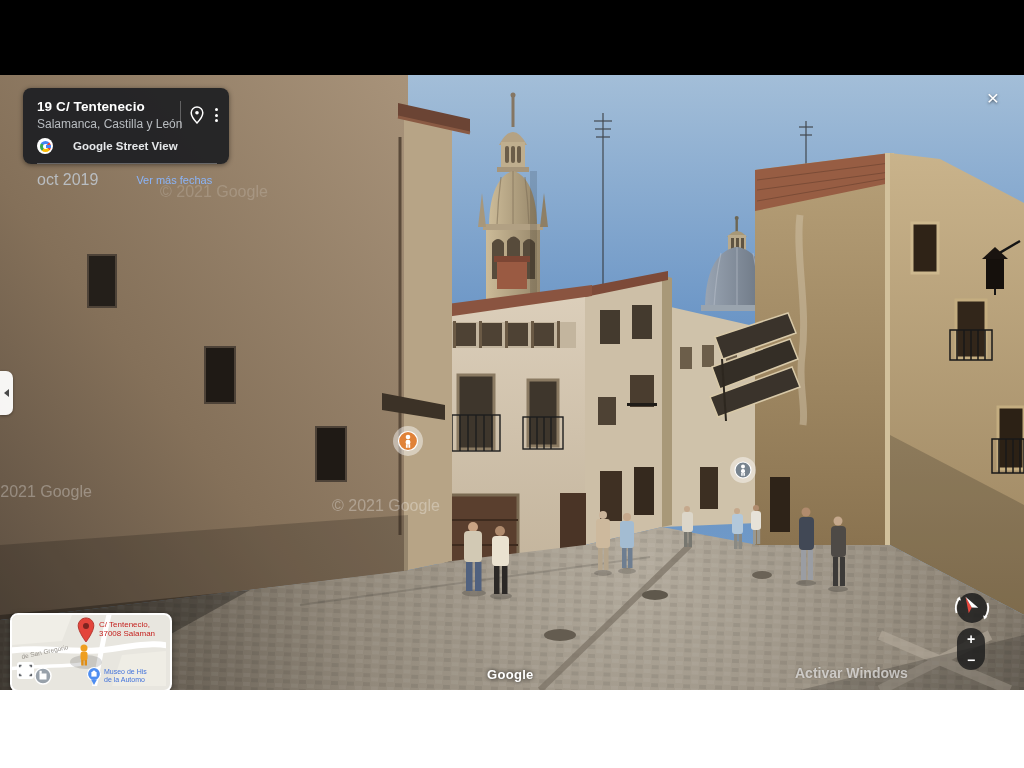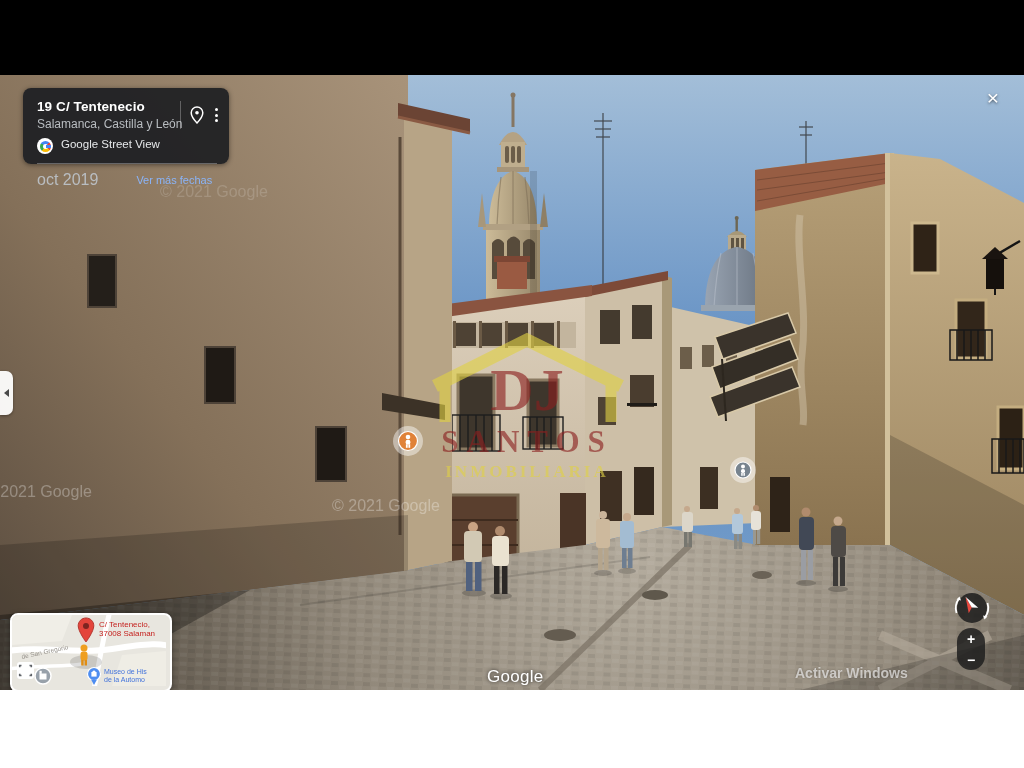--- a/index.html
+++ b/index.html
@@ -9,21 +9,21 @@
   .bottom-bar{position:absolute;top:690px;left:0;width:1024px;height:78px;background:#fff;}
   .viewport{position:absolute;top:75px;left:0;width:1024px;height:615px;overflow:hidden;background:#6f675c;cursor:grab;}
   .scene{position:absolute;top:0;left:0;}
 
   
   .info-panel{position:absolute;left:23px;top:13px;width:206px;height:76px;background:rgba(32,33,36,.95);
     border-radius:8px;box-shadow:0 1px 5px rgba(0,0,0,.45);color:#fff;box-sizing:border-box;
     padding:11px 10px 9px 14px;z-index:30;}
   .ip-title{font-size:13.5px;font-weight:700;letter-spacing:.1px;}
   .ip-sub{font-size:12px;color:#b9bdc1;margin-top:3px;}
-  .ip-src{display:flex;align-items:flex-start;gap:8px;margin-top:7px;}
+  .ip-src{display:flex;align-items:center;gap:20px;margin-top:7px;font-weight:bold;}
   .ip-src-label{font-size:11.5px;color:#e6e8ea;}
   .g-badge{width:16px;height:16px;background:#fff;border-radius:50%;position:relative;flex:0 0 auto;}
   .g-badge .g{position:absolute;inset:2.5px;border-radius:50%;
     background:conic-gradient(from 40deg,#ea4335 0 90deg,#fbbc05 90deg 180deg,#34a853 180deg 265deg,#4285f4 265deg 360deg);}
   .g-badge .g::after{content:"";position:absolute;inset:3px;background:#fff;border-radius:50%;}
   .g-badge .g-bar{position:absolute;width:5px;height:3px;background:#4285f4;right:2px;top:6.5px;}
   .ip-divider{border-top:1px solid rgba(255,255,255,.3);margin:9px 2px 0 0;}
   .ip-bottom{display:flex;align-items:center;margin-top:7px;}
   .ip-date{font-size:16px;color:#b9bdc1;}
   .ip-link{font-size:11px;color:#8ab4f8;margin-left:38px;cursor:pointer;}
@@ -45,21 +45,21 @@
   .minimap{position:absolute;left:10px;top:538px;width:158px;height:75px;border:2px solid #fff;border-radius:8px;
     overflow:hidden;box-shadow:0 1px 5px rgba(0,0,0,.4);background:#e8e6df;z-index:30;cursor:pointer;}
 
   
   .compass{position:absolute;left:950px;top:511px;width:44px;height:44px;z-index:30;cursor:pointer;}
   .zoom-pill{position:absolute;left:957px;top:553px;width:28px;height:42px;background:rgba(30,30,30,.84);
     border-radius:14px;z-index:30;display:flex;flex-direction:column;align-items:center;justify-content:space-around;}
   .zoom-pill span{color:#fff;font-size:14px;font-weight:700;line-height:1;cursor:pointer;}
 
   
-  .google-mark{position:absolute;left:487px;top:592px;color:#fff;font-size:17px;font-weight:400;letter-spacing:.3px;
+  .google-mark{position:absolute;left:487px;top:592px;color:#fff;font-size:13px;font-weight:700;letter-spacing:.3px;
     text-shadow:0 0 4px rgba(0,0,0,.8);z-index:20;}
   .os-mark{position:absolute;left:795px;top:590px;color:rgba(245,245,245,.68);font-size:14px;font-weight:700;
     text-shadow:0 0 2px rgba(60,50,40,.5);z-index:20;}
   .copyright{position:absolute;color:rgba(255,255,255,.3);font-size:16px;z-index:15;white-space:nowrap;}
   .c1{left:332px;top:422px;}
   .c2{left:-16px;top:408px;}
   .c3{left:160px;top:108px;color:rgba(255,255,255,.16);}
   .brand-mark{position:absolute;left:423px;top:253px;width:210px;height:160px;z-index:10;pointer-events:none;}
 </style>
 </head>
@@ -369,32 +369,20 @@
       <g style="cursor:pointer;">
         <circle cx="743" cy="395" r="13" fill="#ffffff" opacity=".45"></circle>
         <circle cx="743" cy="395" r="8" fill="#78848f" stroke="#fff" stroke-width="1.2"></circle>
         <circle cx="743" cy="391.5" r="2" fill="#fff"></circle>
         <rect x="741" y="394" width="4" height="4" rx="1.8" fill="#fff"></rect>
         <rect x="741.2" y="397.8" width="1.5" height="3" fill="#fff"></rect>
         <rect x="743.4" y="397.8" width="1.5" height="3" fill="#fff"></rect>
       </g>
     </svg>
 
-    <div class="brand-mark">
-      <svg width="210" height="160" viewBox="0 0 210 160">
-        <g opacity="0.62">
-          <path d="M12,58 L104,12 L198,58" stroke="#e0d145" stroke-width="13" fill="none"></path>
-          <line x1="22" y1="56" x2="22" y2="94" stroke="#e0d145" stroke-width="11"></line>
-          <line x1="188" y1="56" x2="188" y2="94" stroke="#e0d145" stroke-width="11"></line>
-          <text x="104" y="82" text-anchor="middle" font-family="Liberation Serif, serif" font-weight="bold" font-size="60" fill="#8b1f1f">DJ</text>
-          <text x="104" y="124" text-anchor="middle" font-family="Liberation Serif, serif" font-weight="bold" font-size="31" letter-spacing="8" fill="#8b1f1f">SANTOS</text>
-          <text x="104" y="149" text-anchor="middle" font-family="Liberation Serif, serif" font-weight="bold" font-size="17" letter-spacing="3" fill="#e0d145">INMOBILIARIA</text>
-        </g>
-      </svg>
-    </div>
 
     <span class="copyright c1">© 2021 Google</span>
     <span class="copyright c2">© 2021 Google</span>
     <span class="copyright c3">© 2021 Google</span>
 
     <div class="info-panel">
       <div class="ip-title">19 C/ Tentenecio</div>
       <div class="ip-sub">Salamanca, Castilla y León</div>
       <div class="ip-src">
         <span class="g-badge">

